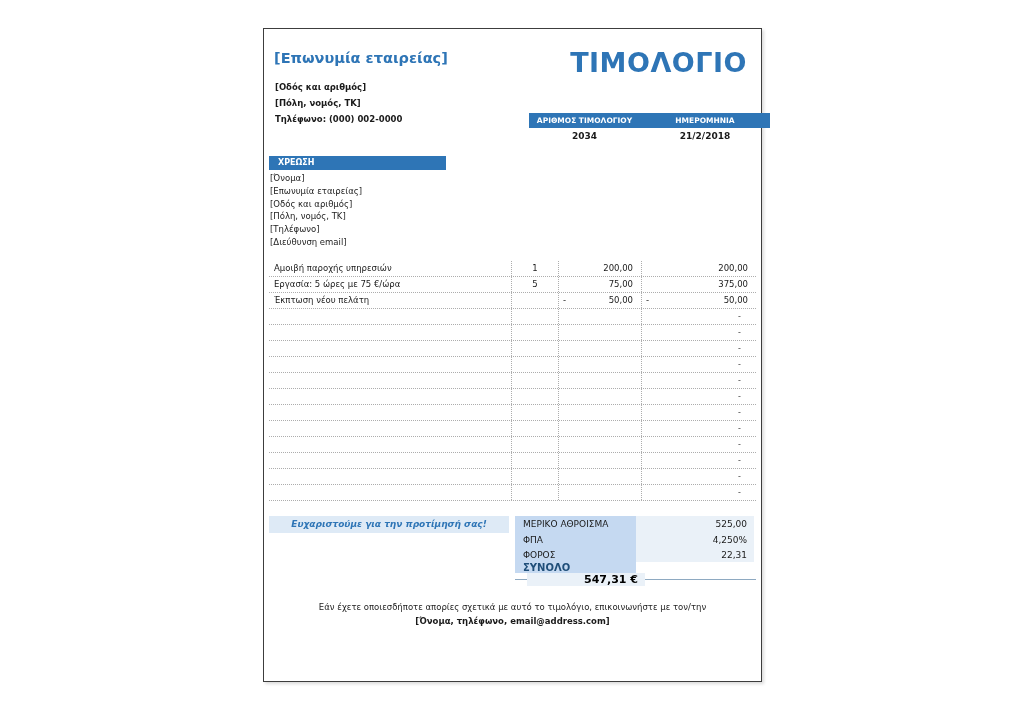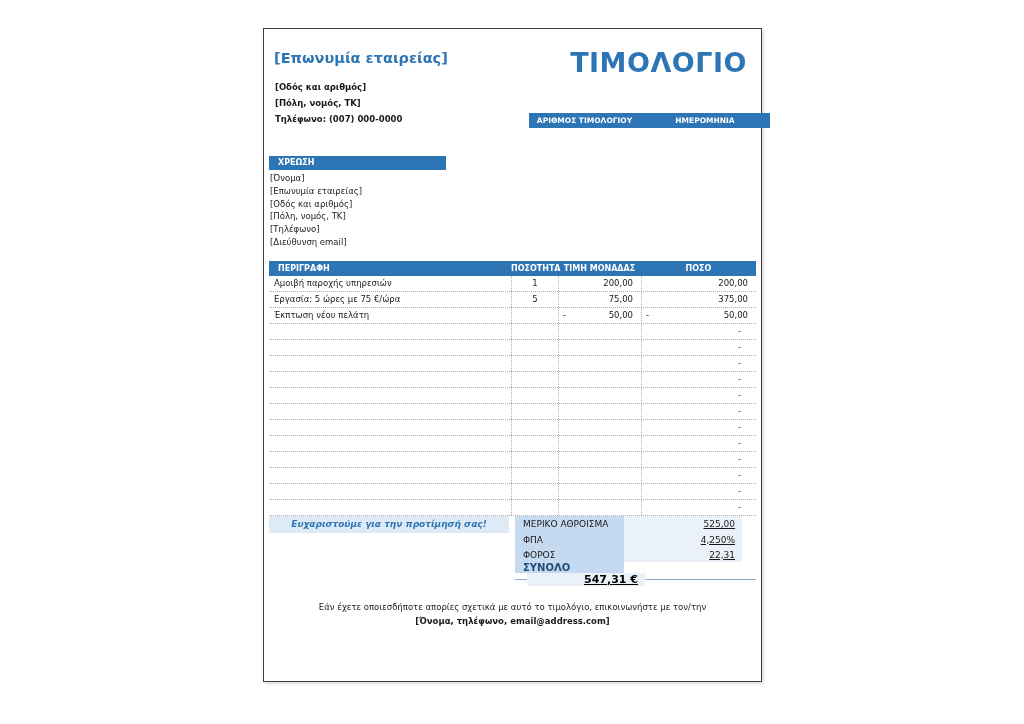--- a/index.html
+++ b/index.html
@@ -51,67 +51,65 @@
   .minus{position:absolute;left:4px;}
   .dash{padding-right:15px;font-size:8px;color:#404040;}
 
   
   .thankyou{left:5px;top:487px;width:240px;height:17px;background:var(--thankyou-bg);
     color:var(--accent);font-size:9px;font-weight:bold;font-style:italic;
     text-align:center;line-height:17px;}
   .totals{left:251px;top:487px;width:241px;border-bottom:1px solid #8EA9C1;}
   .trow{display:flex;height:15px;font-size:9px;}
   .trow:first-child{height:16px;}
-  .t-label{width:109px;background:var(--totals-label-bg);padding-left:8px;display:flex;align-items:center;}
-  .t-value{width:118px;background:var(--totals-value-bg);display:flex;align-items:center;justify-content:flex-end;padding-right:7px;text-decoration:underline;}
+  .t-label{width:121px;background:var(--totals-label-bg);padding-left:8px;display:flex;align-items:center;}
+  .t-value{width:118px;background:var(--totals-value-bg);display:flex;align-items:center;justify-content:flex-end;padding-right:7px;}
   .trow.total-final{height:17px;flex-direction:column;}
   .trow.total-final .t-label{font-weight:bold;color:var(--navy);font-size:10px;}
   .trow.total-final .t-value{font-weight:bold;color:#000;font-size:11px;margin-left:12px;}
 
   
   .footer1{left:0;top:573px;width:100%;text-align:center;font-size:8.5px;color:#222;}
   .footer2{left:0;top:587px;width:100%;text-align:center;font-size:8.5px;font-weight:bold;color:#1a1a1a;}
 </style>
 </head>
 <body>
 
 <div class="page">
 
   <div class="abs company-name">[Επωνυμία εταιρείας]</div>
   <div class="abs company-line" style="top:53px">[Οδός και αριθμός]</div>
   <div class="abs company-line" style="top:69px">[Πόλη, νομός, ΤΚ]</div>
-  <div class="abs company-line" style="top:85px">Τηλέφωνο: (007) 000-0000</div>
+  <div class="abs company-line" style="top:85px">Τηλέφωνο: (000) 002-0000</div>
 
   <div class="abs doc-title">ΤΙΜΟΛΟΓΙΟ</div>
 
   <div class="abs meta" style="top:84px">
     <div class="meta-head">
       <span class="mc1">ΑΡΙΘΜΟΣ ΤΙΜΟΛΟΓΙΟΥ</span>
       <span class="mc2">ΗΜΕΡΟΜΗΝΙΑ</span>
+    </div>
+    <div class="meta-vals">
+      <span class="mc1">2034</span>
+      <span class="mc2">21/2/2018</span>
     </div>
   </div>
 
   <div class="abs billto-bar">ΧΡΕΩΣΗ</div>
   <div class="abs billto-lines">
       <div>[Όνομα]</div>
       <div>[Επωνυμία εταιρείας]</div>
       <div>[Οδός και αριθμός]</div>
       <div>[Πόλη, νομός, ΤΚ]</div>
       <div>[Τηλέφωνο]</div>
       <div>[Διεύθυνση email]</div>
     </div>
 
 
   <div class="abs items">
-    <div class="items-head">
-      <span class="h-desc">ΠΕΡΙΓΡΑΦΗ</span>
-      <span class="h-qty">ΠΟΣΟΤΗΤΑ</span>
-      <span class="h-unit">ΤΙΜΗ ΜΟΝΑΔΑΣ</span>
-      <span class="h-amt">ΠΟΣΟ</span>
-    </div>
     <div>
         <div class="irow">
           <div class="c-desc">Αμοιβή παροχής υπηρεσιών</div>
           <div class="c-qty">1</div>
           <div class="c-unit">
             <span class="num">200,00</span>
           </div>
           <div class="c-amt">
             <span class="num">200,00</span>
           </div>

